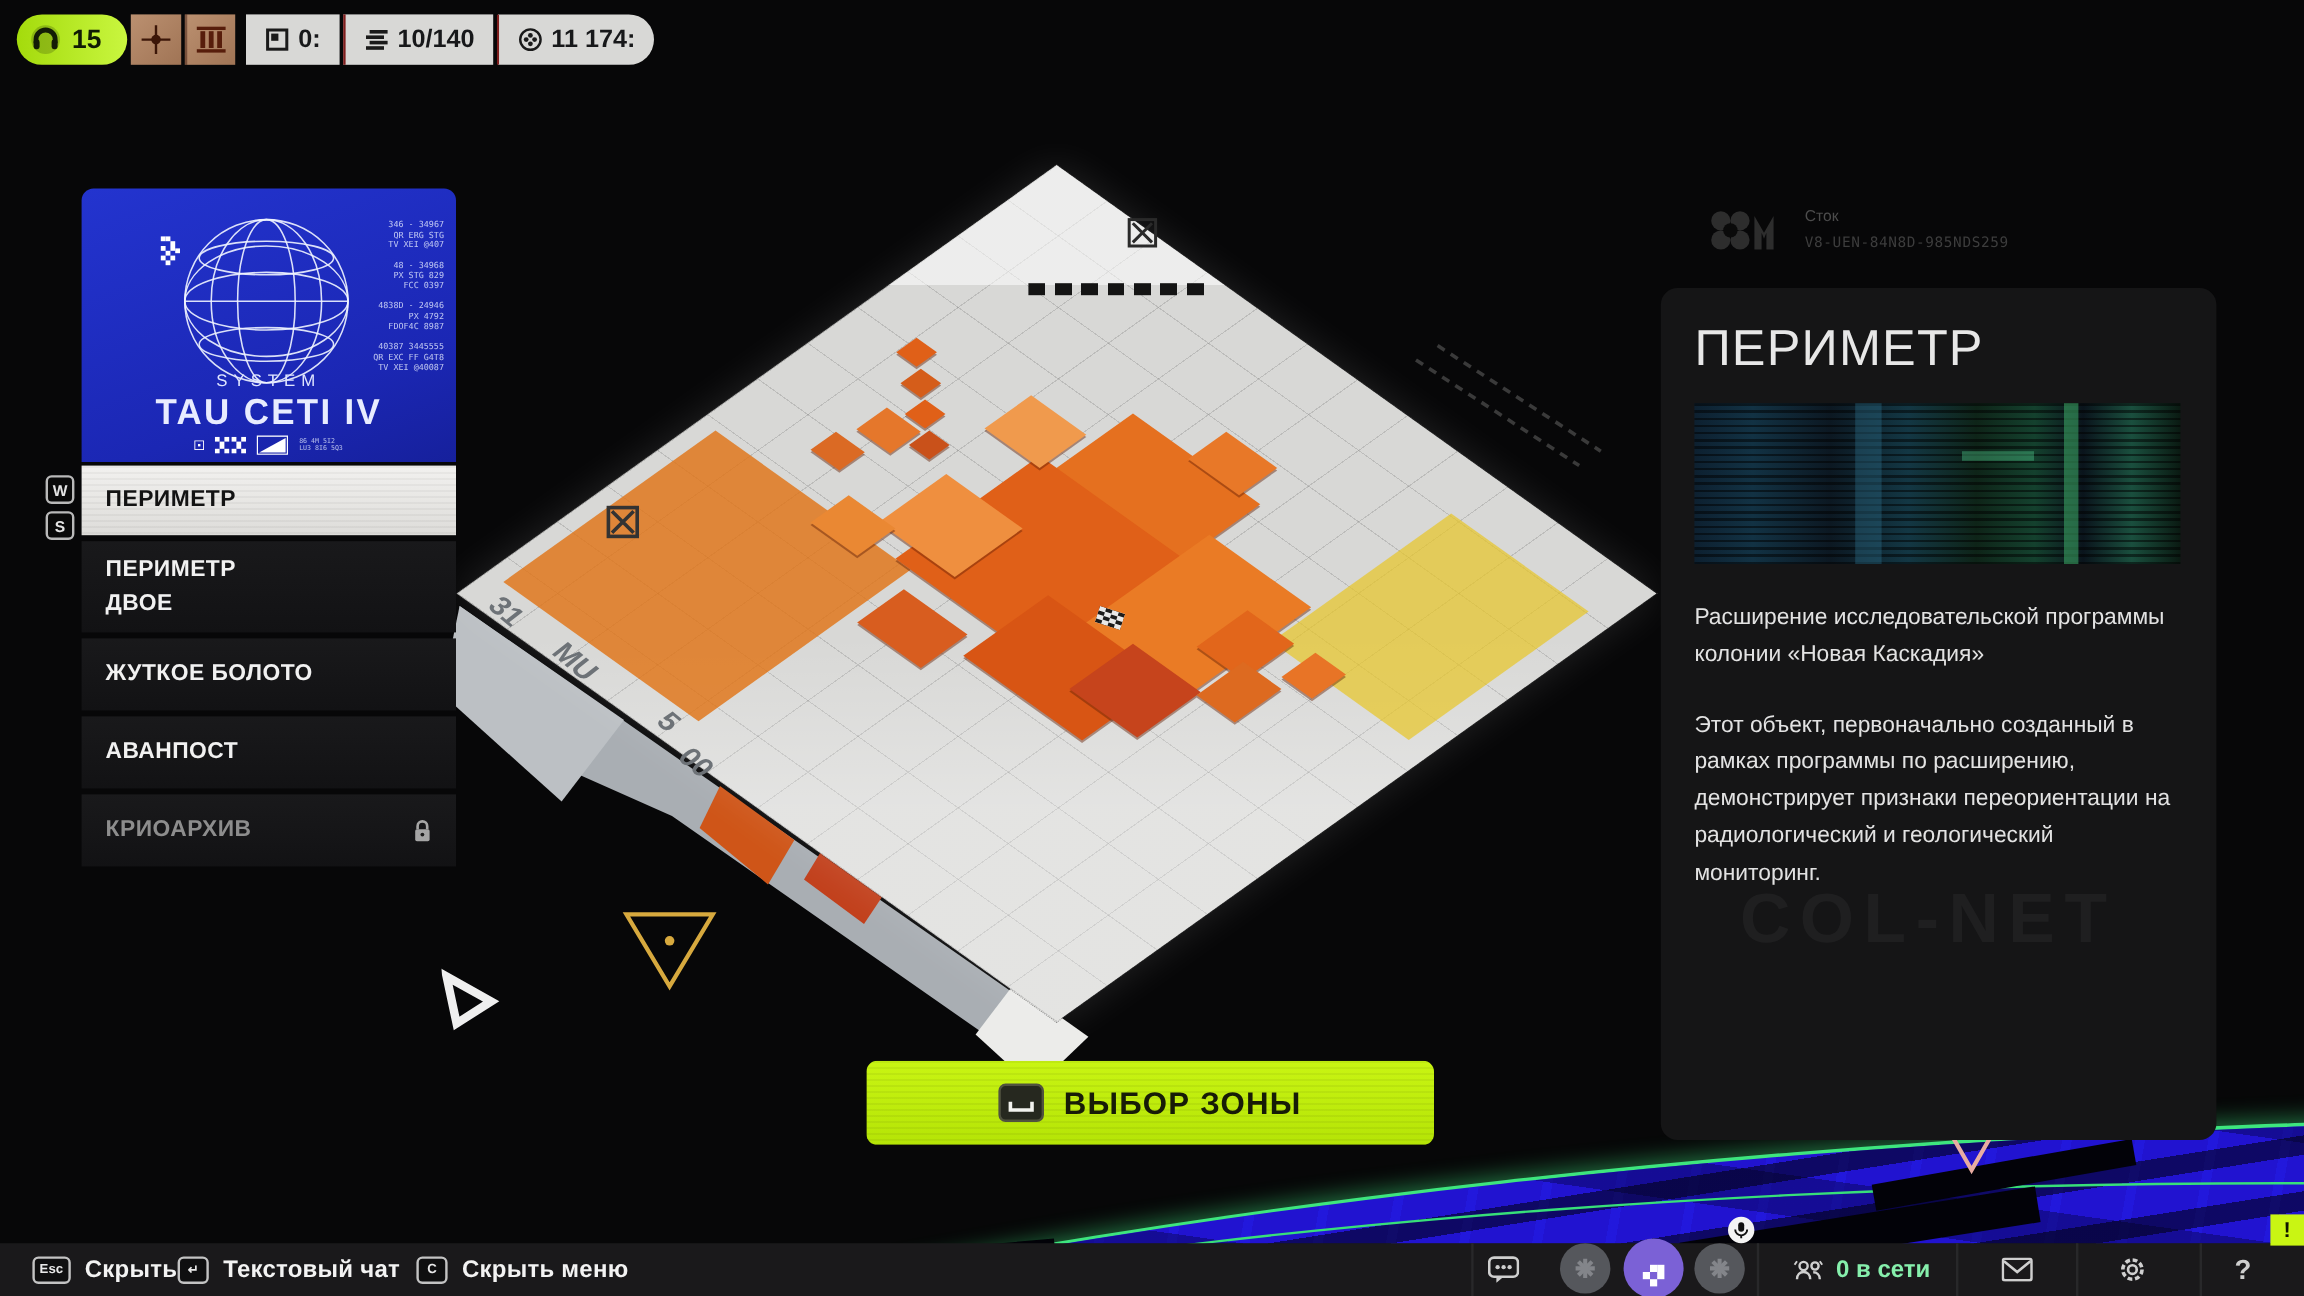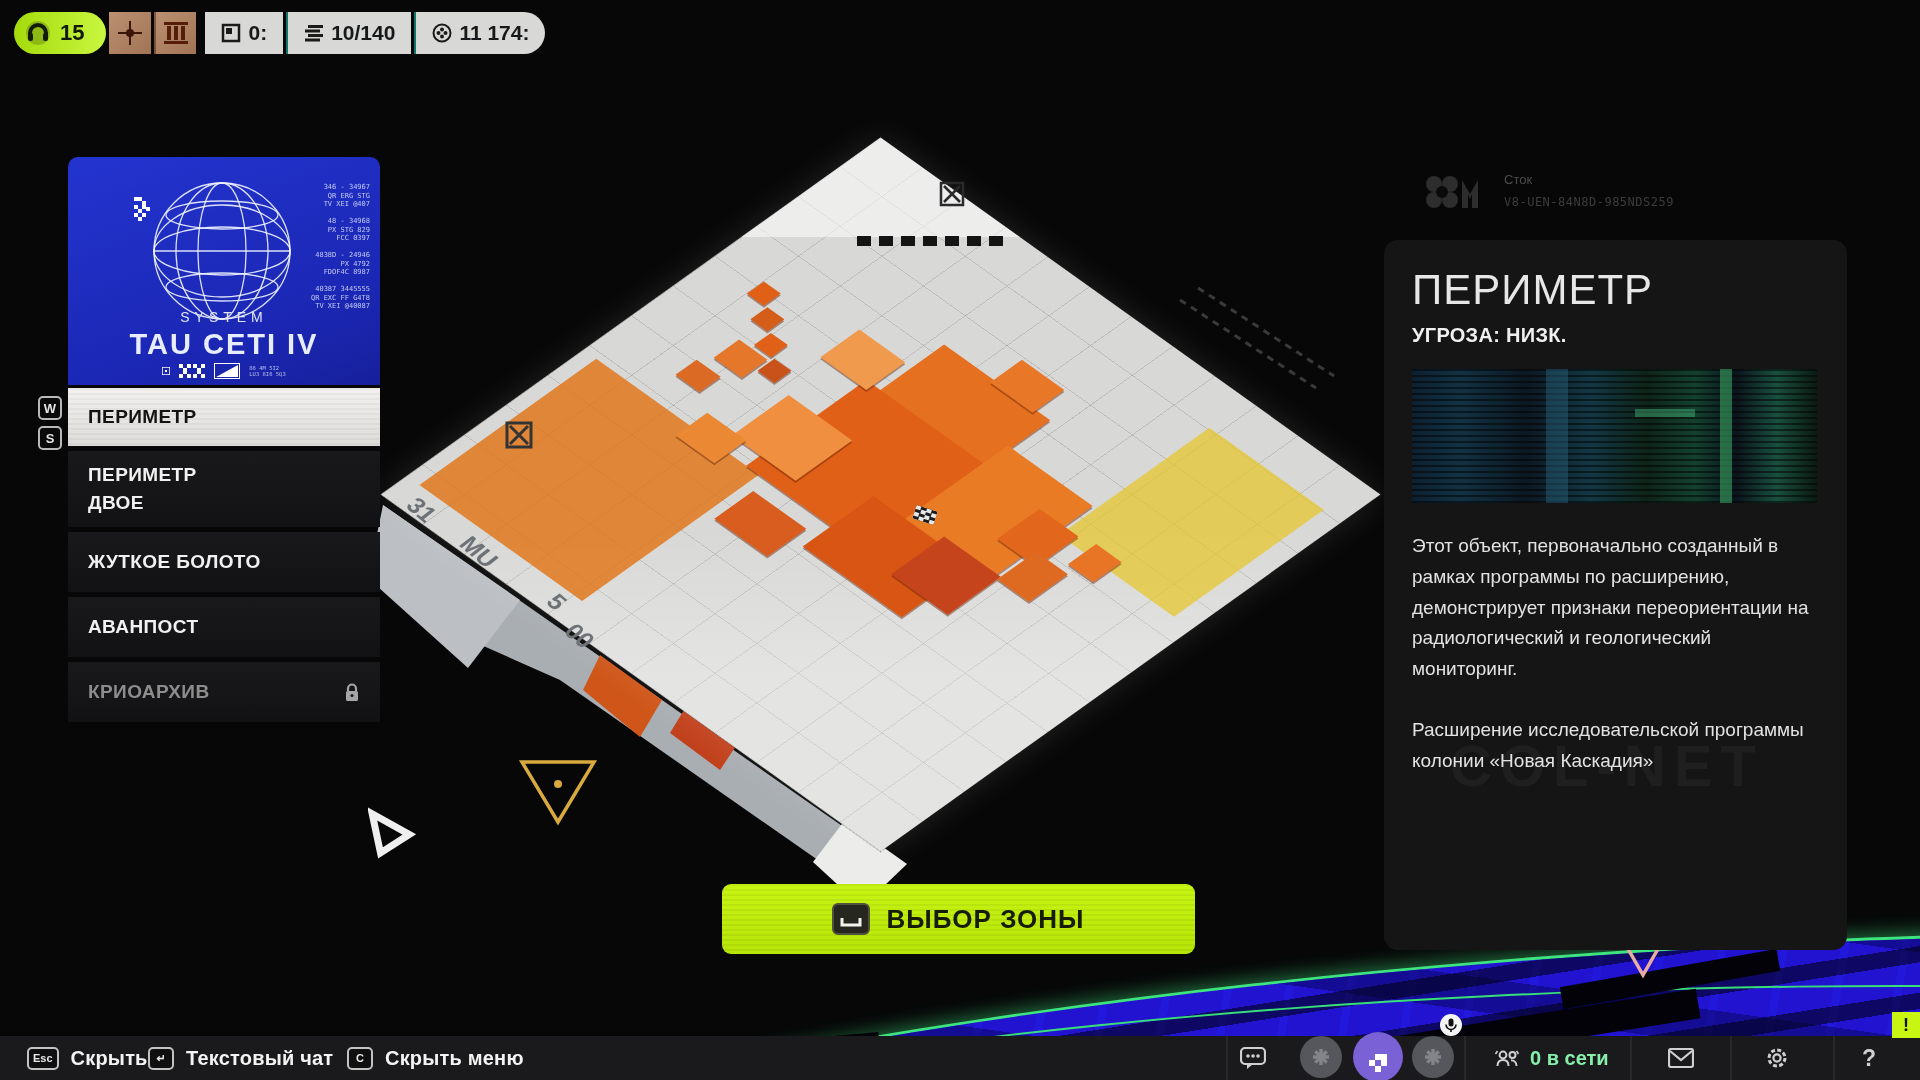--- a/index.html
+++ b/index.html
@@ -31,21 +31,21 @@
   .hud-pill { display:flex; align-items:center; gap:8px; padding:0 22px 0 10px;
     border-radius:21px; background:linear-gradient(90deg,#a4db0c,#c9f63f);
     color:#101a04; font-weight:bold; font-size:22px; }
   .hud-tile { width:42px; background:linear-gradient(135deg,#bb9070,#a07455);
     display:flex; align-items:center; justify-content:center; }
   .hud-tile + .hud-tile { border-left:2px solid rgba(40,10,5,.35); }
   .hud-grey { display:flex; align-items:center; gap:7px; padding:0 16px;
     background:#d8d8d6; color:#17181a; font-weight:bold; font-size:21px; }
   .hud-grey.first { margin-left:6px; }
   .hud-grey.last { border-radius:0 21px 21px 0;text-align:center; }
-  .hud-grey + .hud-grey { border-left:2px solid #0f766e; }
+  .hud-grey + .hud-grey { border-left:2px solid #7f1d1d; }
 
   
   #system-card { position:absolute; left:68px; top:157px; width:312px; height:228px; z-index:6;
     background:linear-gradient(160deg,#2334cf 0%,#1b27b4 70%,#16209c 100%);
     border-radius:10px 10px 0 0; color:#e8ecff; overflow:hidden; }
   .globe { position:absolute; left:64px; top:18px; }
   .sys-data { position:absolute; right:10px; top:26px; font-size:7px; line-height:8.5px;
     color:rgba(230,236,255,.8); text-align:right; }
   .sys-pixels { position:absolute; left:66px; top:40px; width:4px; height:4px; background:#fff;
     box-shadow:4px 0 #fff,8px 4px #fff,0 8px #fff,8px 8px #fff,4px 12px #fff,0 16px #fff,
@@ -383,28 +383,27 @@
     </g>
   </svg>
   <div class="sid-text">
     <div class="sid-label">Сток</div>
     <div class="sid-code mono">V8-UEN-84N8D-985NDS259</div>
   </div>
 </div>
 
 <div id="info-panel">
   <div class="panel-title">ПЕРИМЕТР</div>
-  <div class="panel-threat">УГРОЗА: НИЗК.</div>
   <div class="thumb">
     <div class="tg1"></div>
     <div class="tg2"></div>
     <div class="tg3"></div>
   </div>
+  <div class="panel-p">Расширение исследовательской программы колонии «Новая Каскадия»</div>
   <div class="panel-p second">Этот объект, первоначально созданный в рамках программы по расширению, демонстрирует признаки переориентации на радиологический и геологический мониторинг.</div>
-  <div class="panel-p">Расширение исследовательской программы колонии «Новая Каскадия»</div>
   <div class="watermark">COL-NET</div>
 </div>
 
 <button id="zone-select-btn">
   <span class="key-big">
     <svg width="22" height="10">
         <path d="M2 0 v7 h18 v-7" fill="none" stroke="#f2f2ee" stroke-width="3"></path>
       </svg>
   </span>
   <span class="label">ВЫБОР ЗОНЫ</span>

